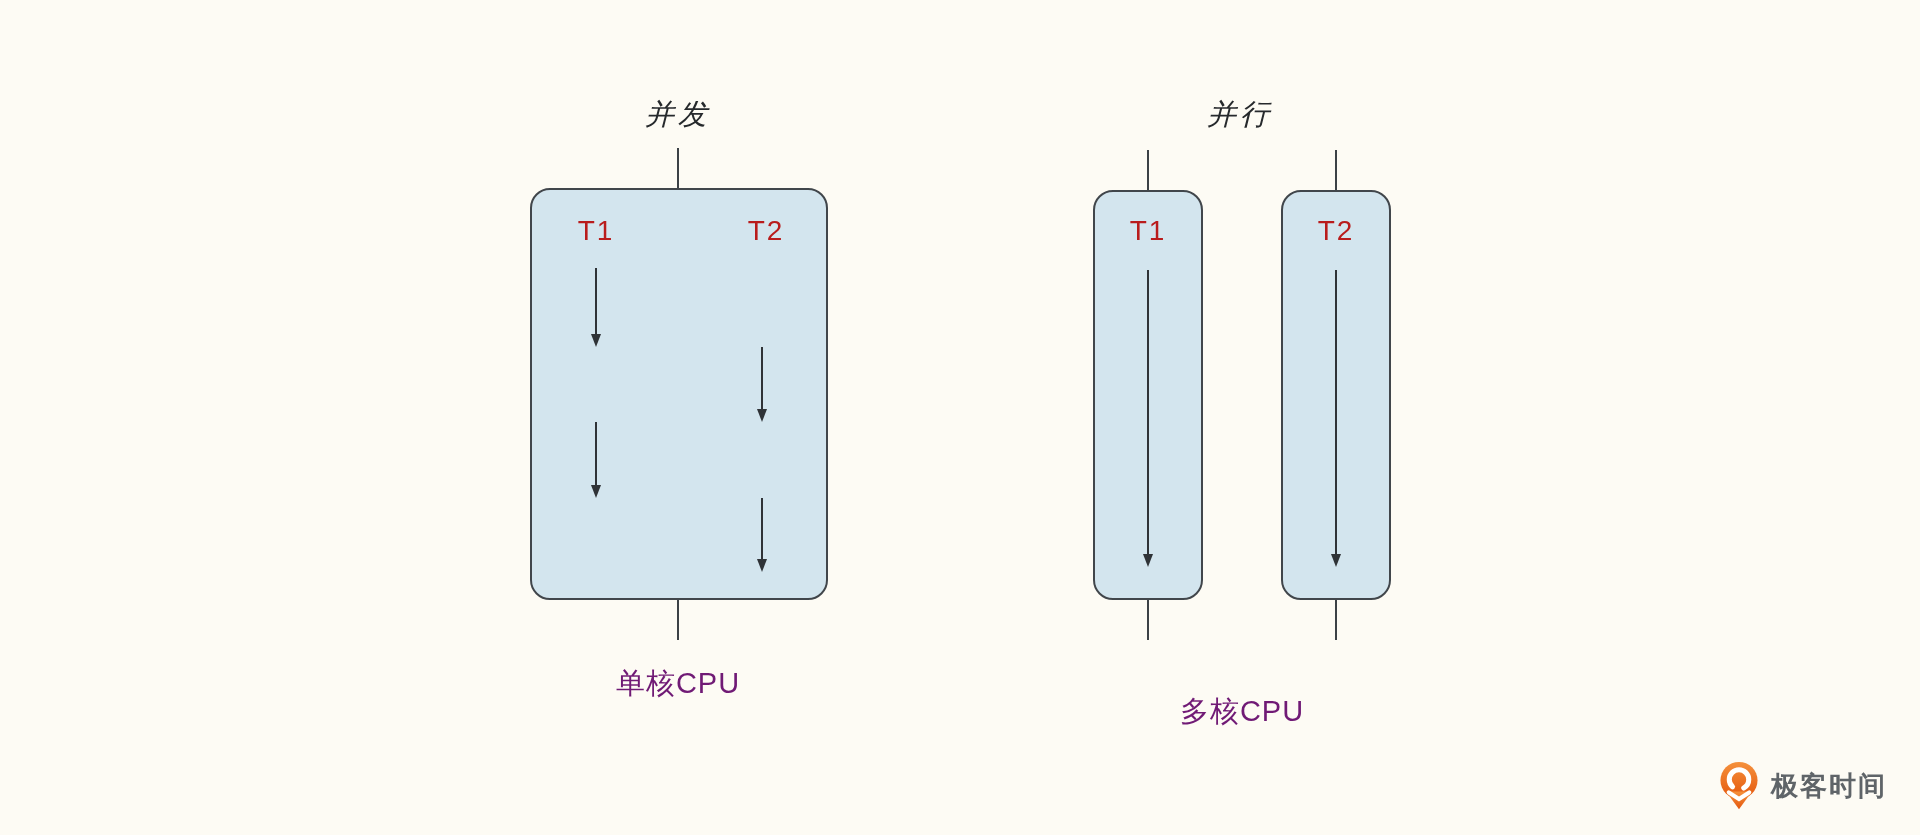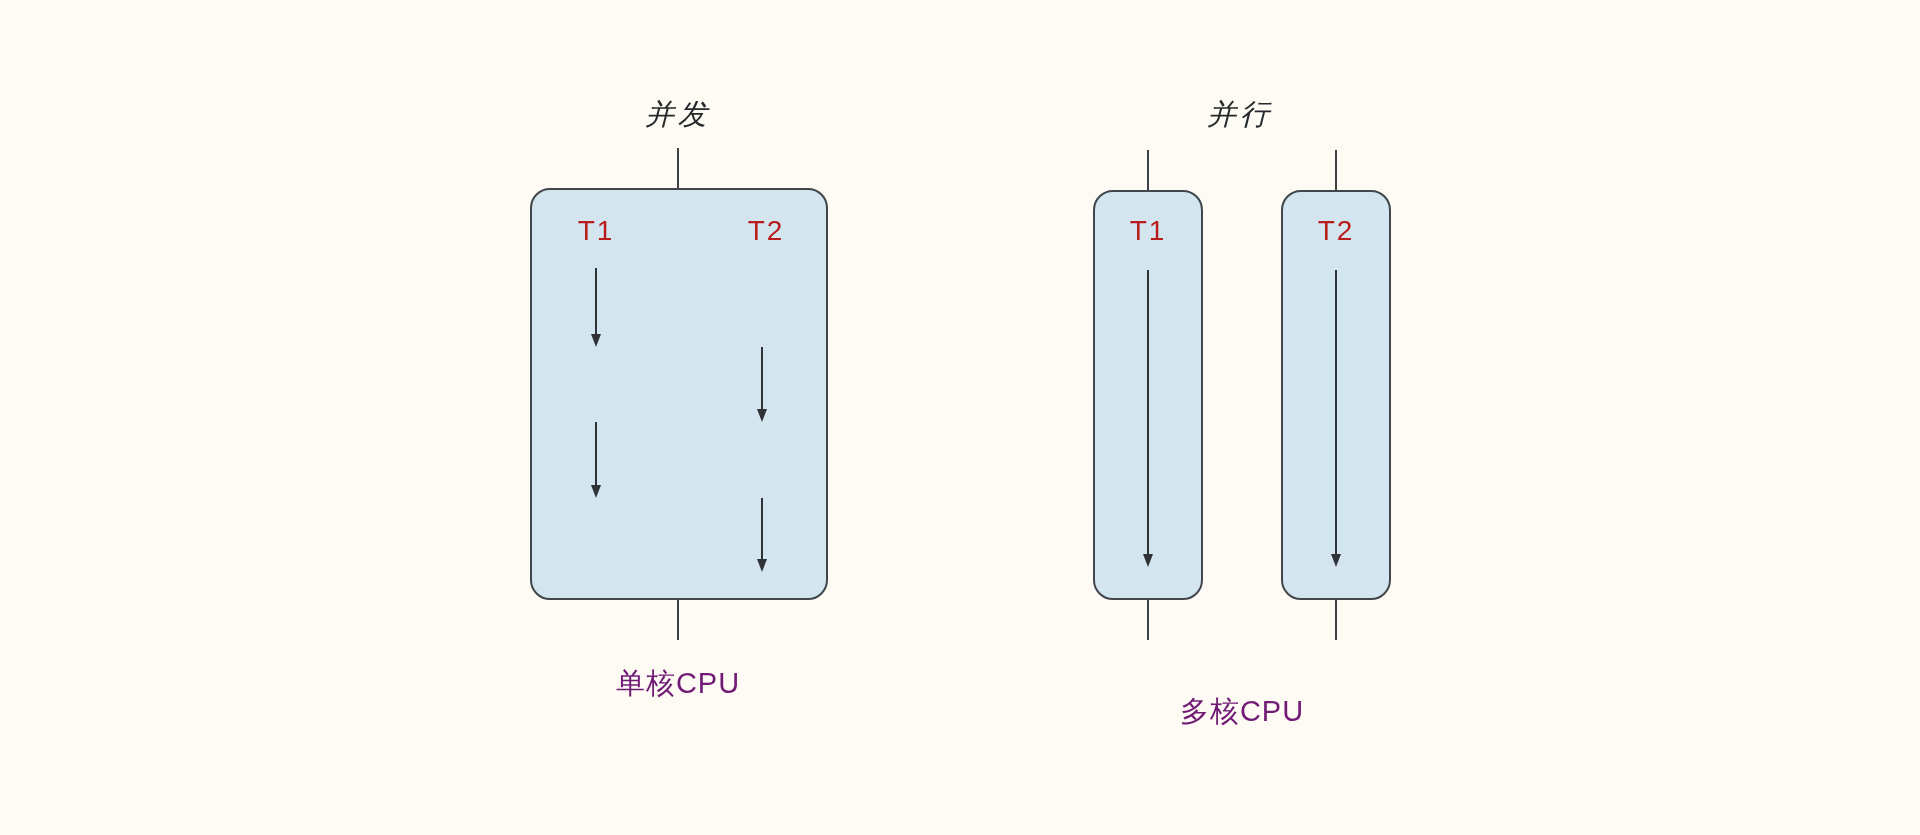--- a/index.html
+++ b/index.html
@@ -148,14 +148,31 @@
   <div class="arrow" style="left:1336px; top:270px; height:297px;">
     <div class="shaft"></div>
     <div class="head"></div>
   </div>
 
   <div class="vline" style="left:1148px; top:600px; height:40px;"></div>
   <div class="vline" style="left:1336px; top:600px; height:40px;"></div>
 
   <div class="cpu-label" style="left:1242px; top:664px;margin-top:48px;">多核CPU</div>
 
+  <div class="logo">
+    <span style="display:inline-flex;">
+      <svg width="46" height="50" viewBox="0 0 48 54" xmlns="http://www.w3.org/2000/svg">
+        <defs>
+          <linearGradient id="og" x1="0" y1="0" x2="0" y2="1">
+            <stop offset="0" stop-color="#f5913c"></stop>
+            <stop offset="1" stop-color="#e4570e"></stop>
+          </linearGradient>
+        </defs>
+        <circle cx="24" cy="21" r="20" fill="url(#og)"></circle>
+        <path d="M10 33 L24 52 L38 33 Z" fill="url(#og)"></path>
+        <circle cx="24" cy="20" r="10.5" fill="none" stroke="#ffffff" stroke-width="5.5" stroke-dasharray="53 13" stroke-dashoffset="-24" stroke-linecap="round"></circle>
+        <path d="M13 34 L24 41 L35 34" fill="none" stroke="#ffffff" stroke-width="4.5" stroke-linecap="round"></path>
+      </svg>
+    </span>
+    <span class="logo-text">极客时间</span>
+  </div>
 
 </div>
 
 </body></html>

